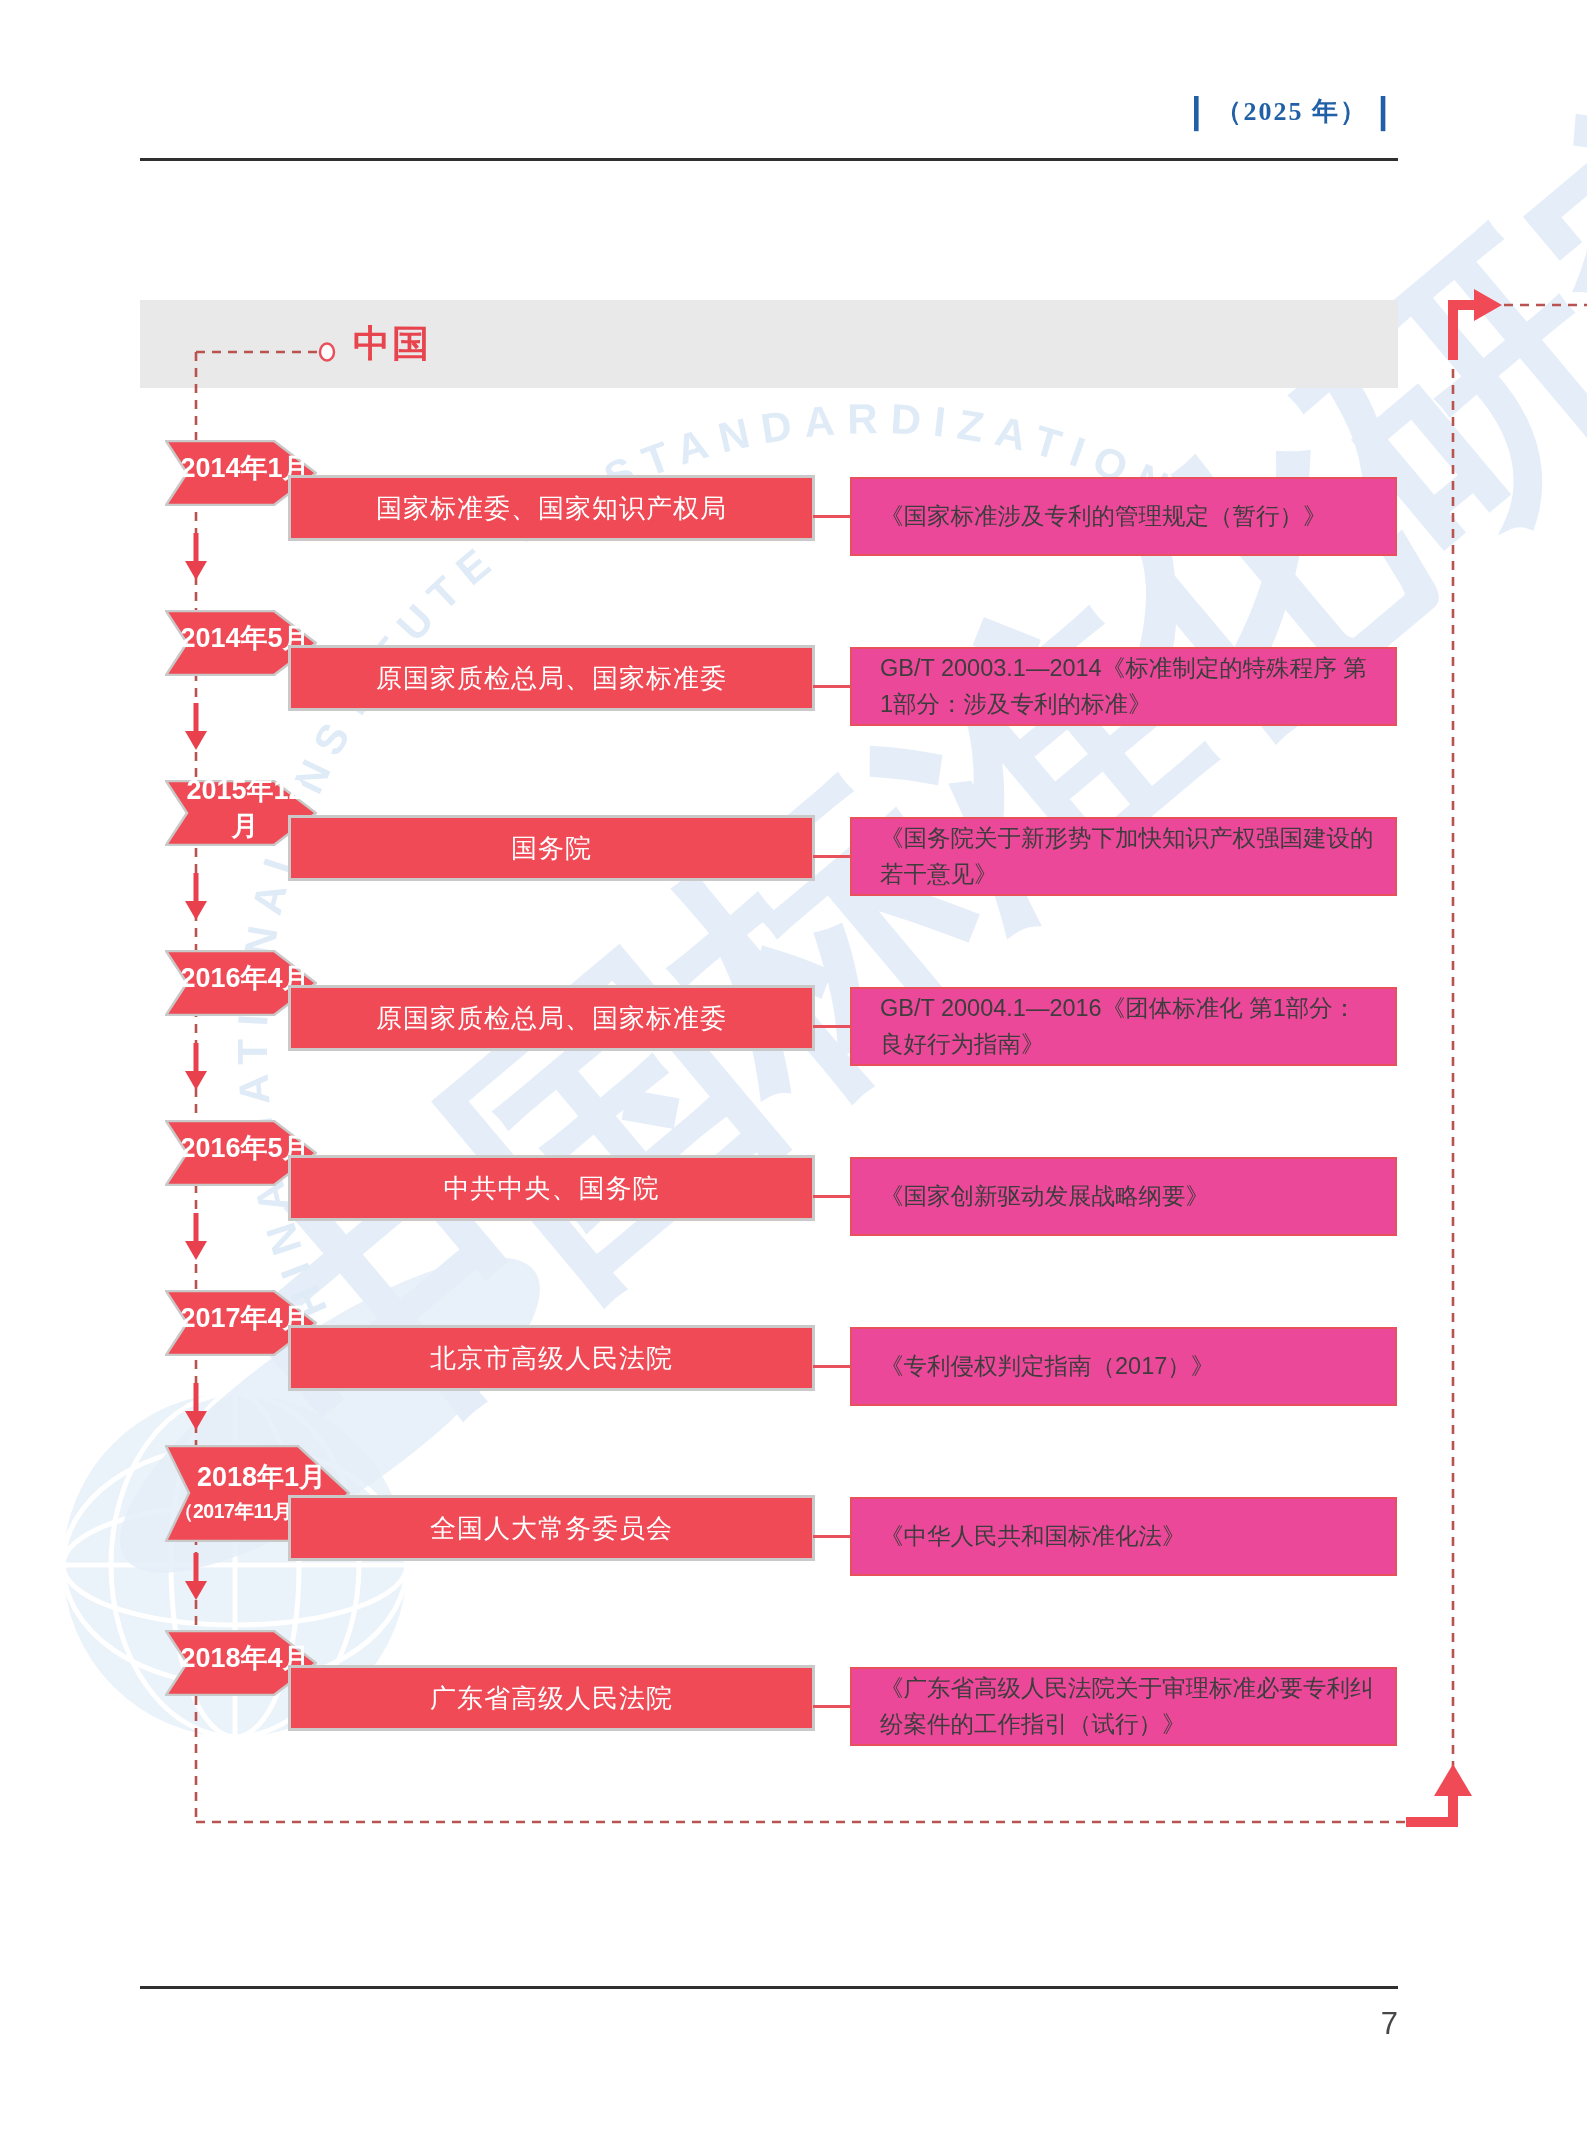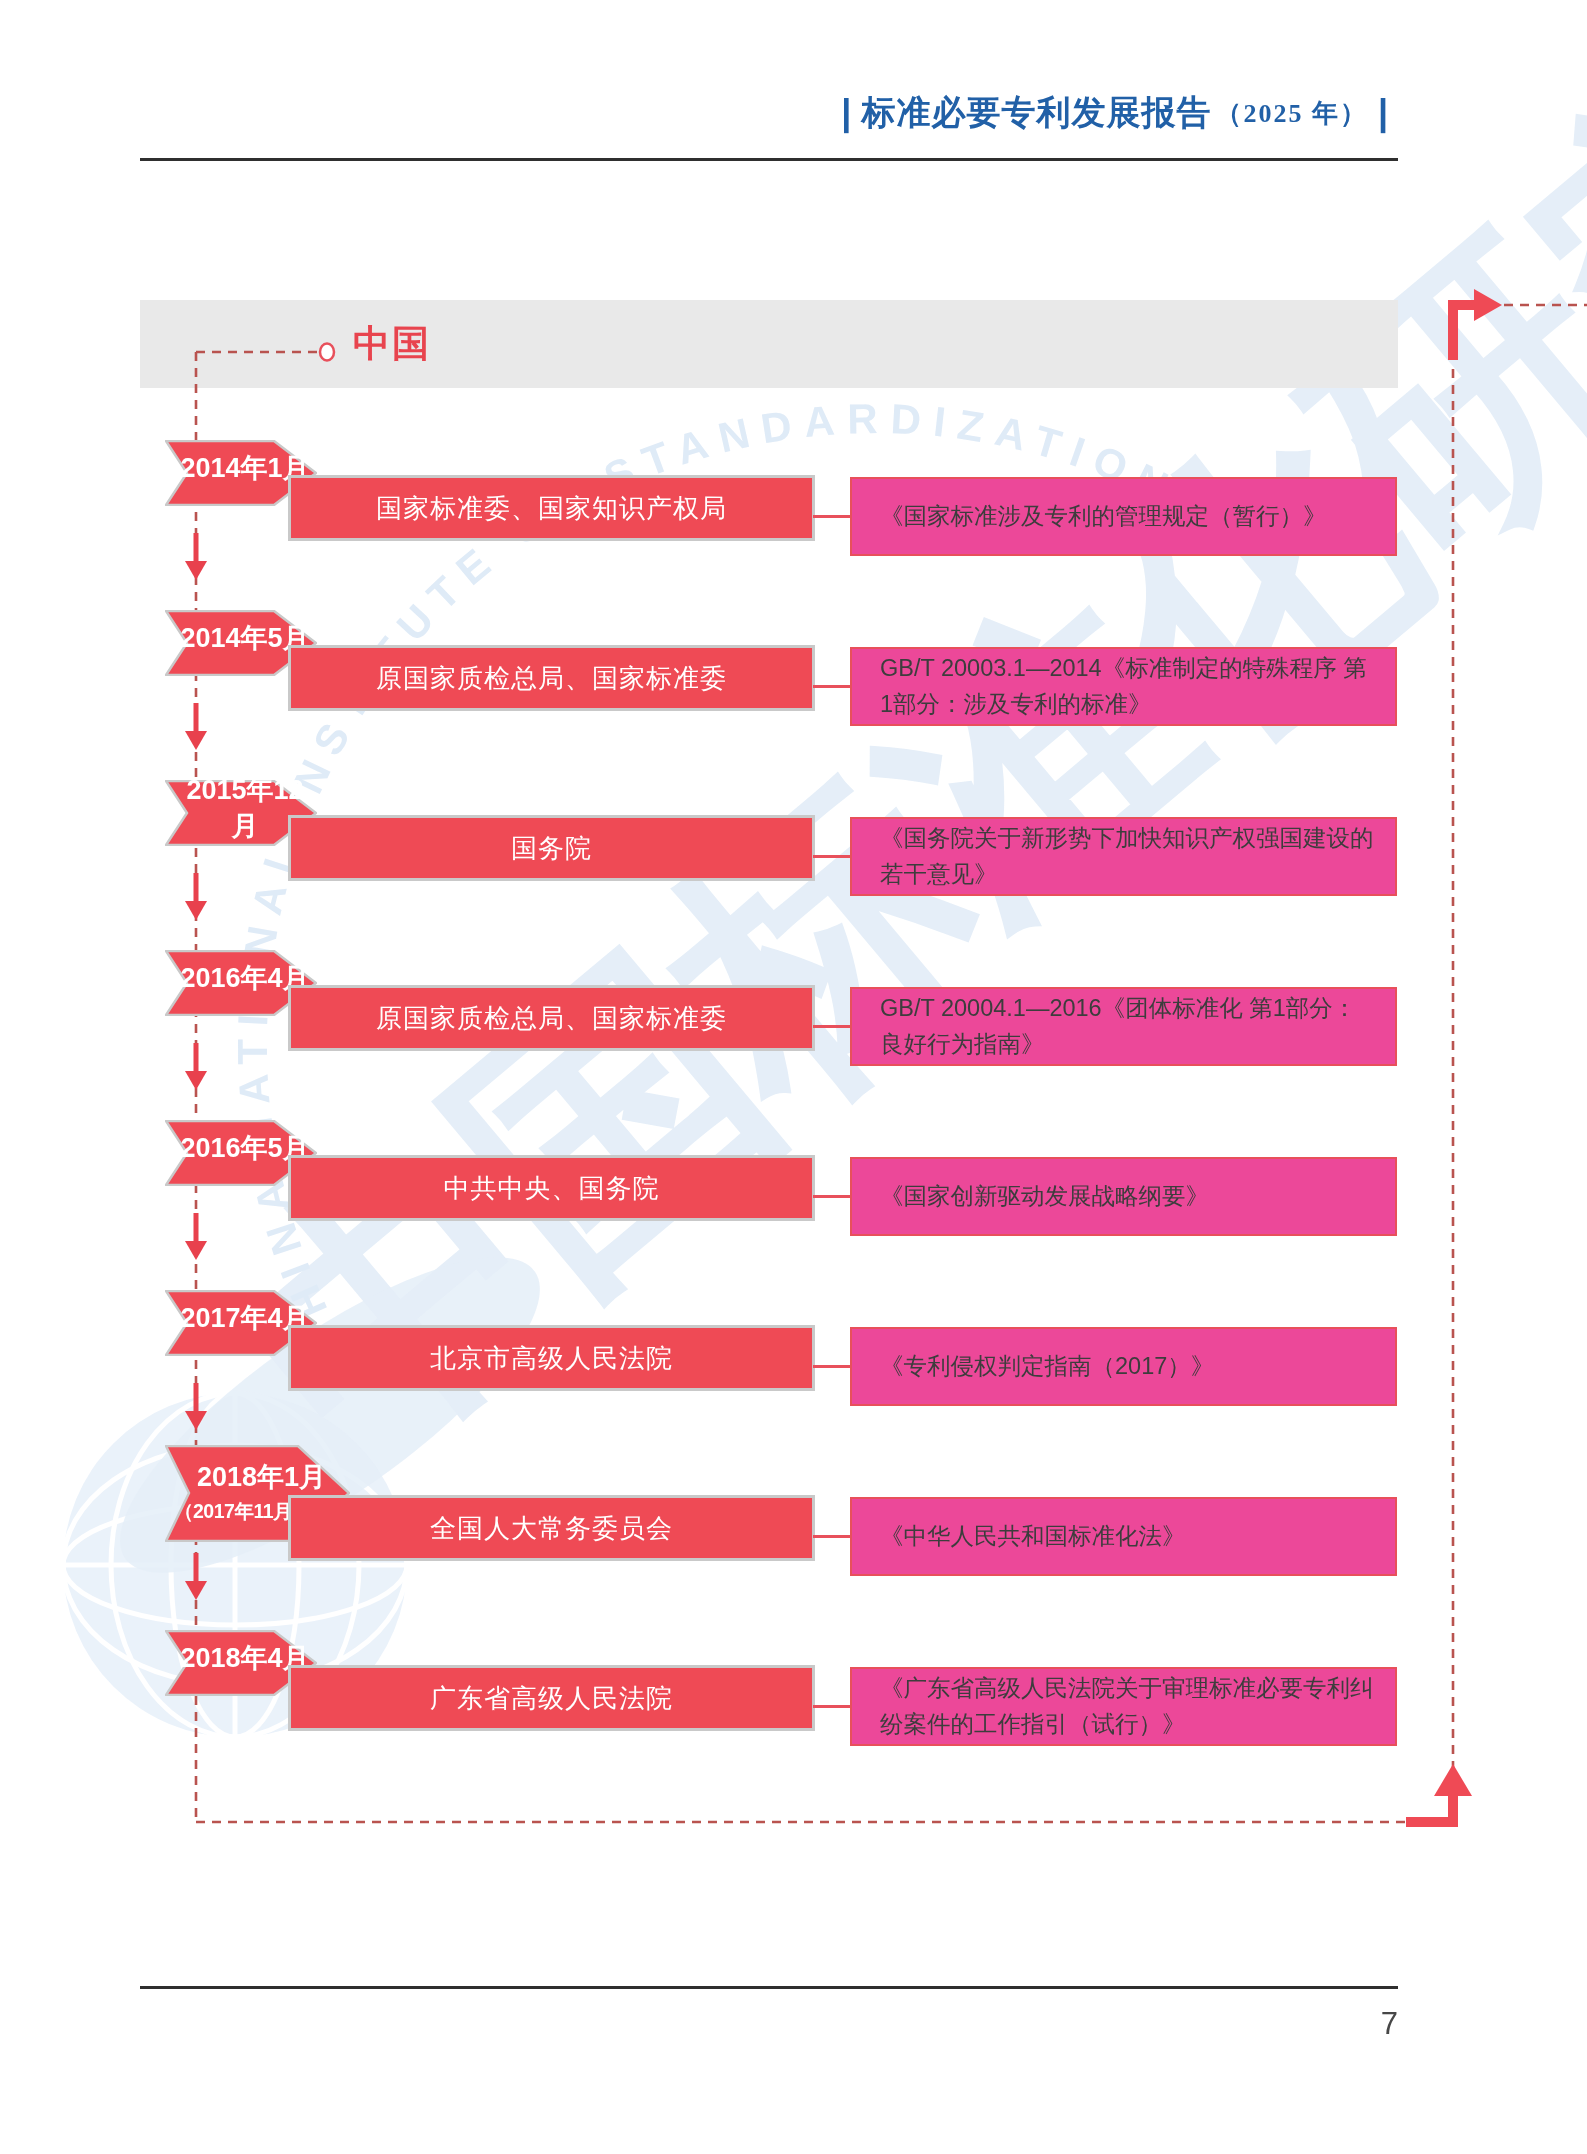--- a/index.html
+++ b/index.html
@@ -59,21 +59,20 @@
         <ellipse rx="172" ry="60" fill="none" stroke="#ffffff" stroke-width="5"></ellipse>
         <ellipse rx="172" ry="120" fill="none" stroke="#ffffff" stroke-width="5"></ellipse>
         <line x1="-172" y1="0" x2="172" y2="0" stroke="#ffffff" stroke-width="5"></line>
         <ellipse cx="95" cy="-150" rx="250" ry="80" transform="rotate(-35 95 -150)" fill="#cfe0f2" opacity="0.85"></ellipse>
       </g>
     </g>
   </svg>
 
   <div class="header">
     <span class="bar">|</span>
-    <span class="title">标准必要专利发展报告</span>
     <span class="year">（2025 年）</span>
     <span class="bar">|</span>
   </div>
   <div class="header-rule"></div>
 
   <div class="banner">
     <span class="cn">中国</span>
   </div>
 
   <svg class="lines" width="1587" height="2154" viewBox="0 0 1587 2154">

